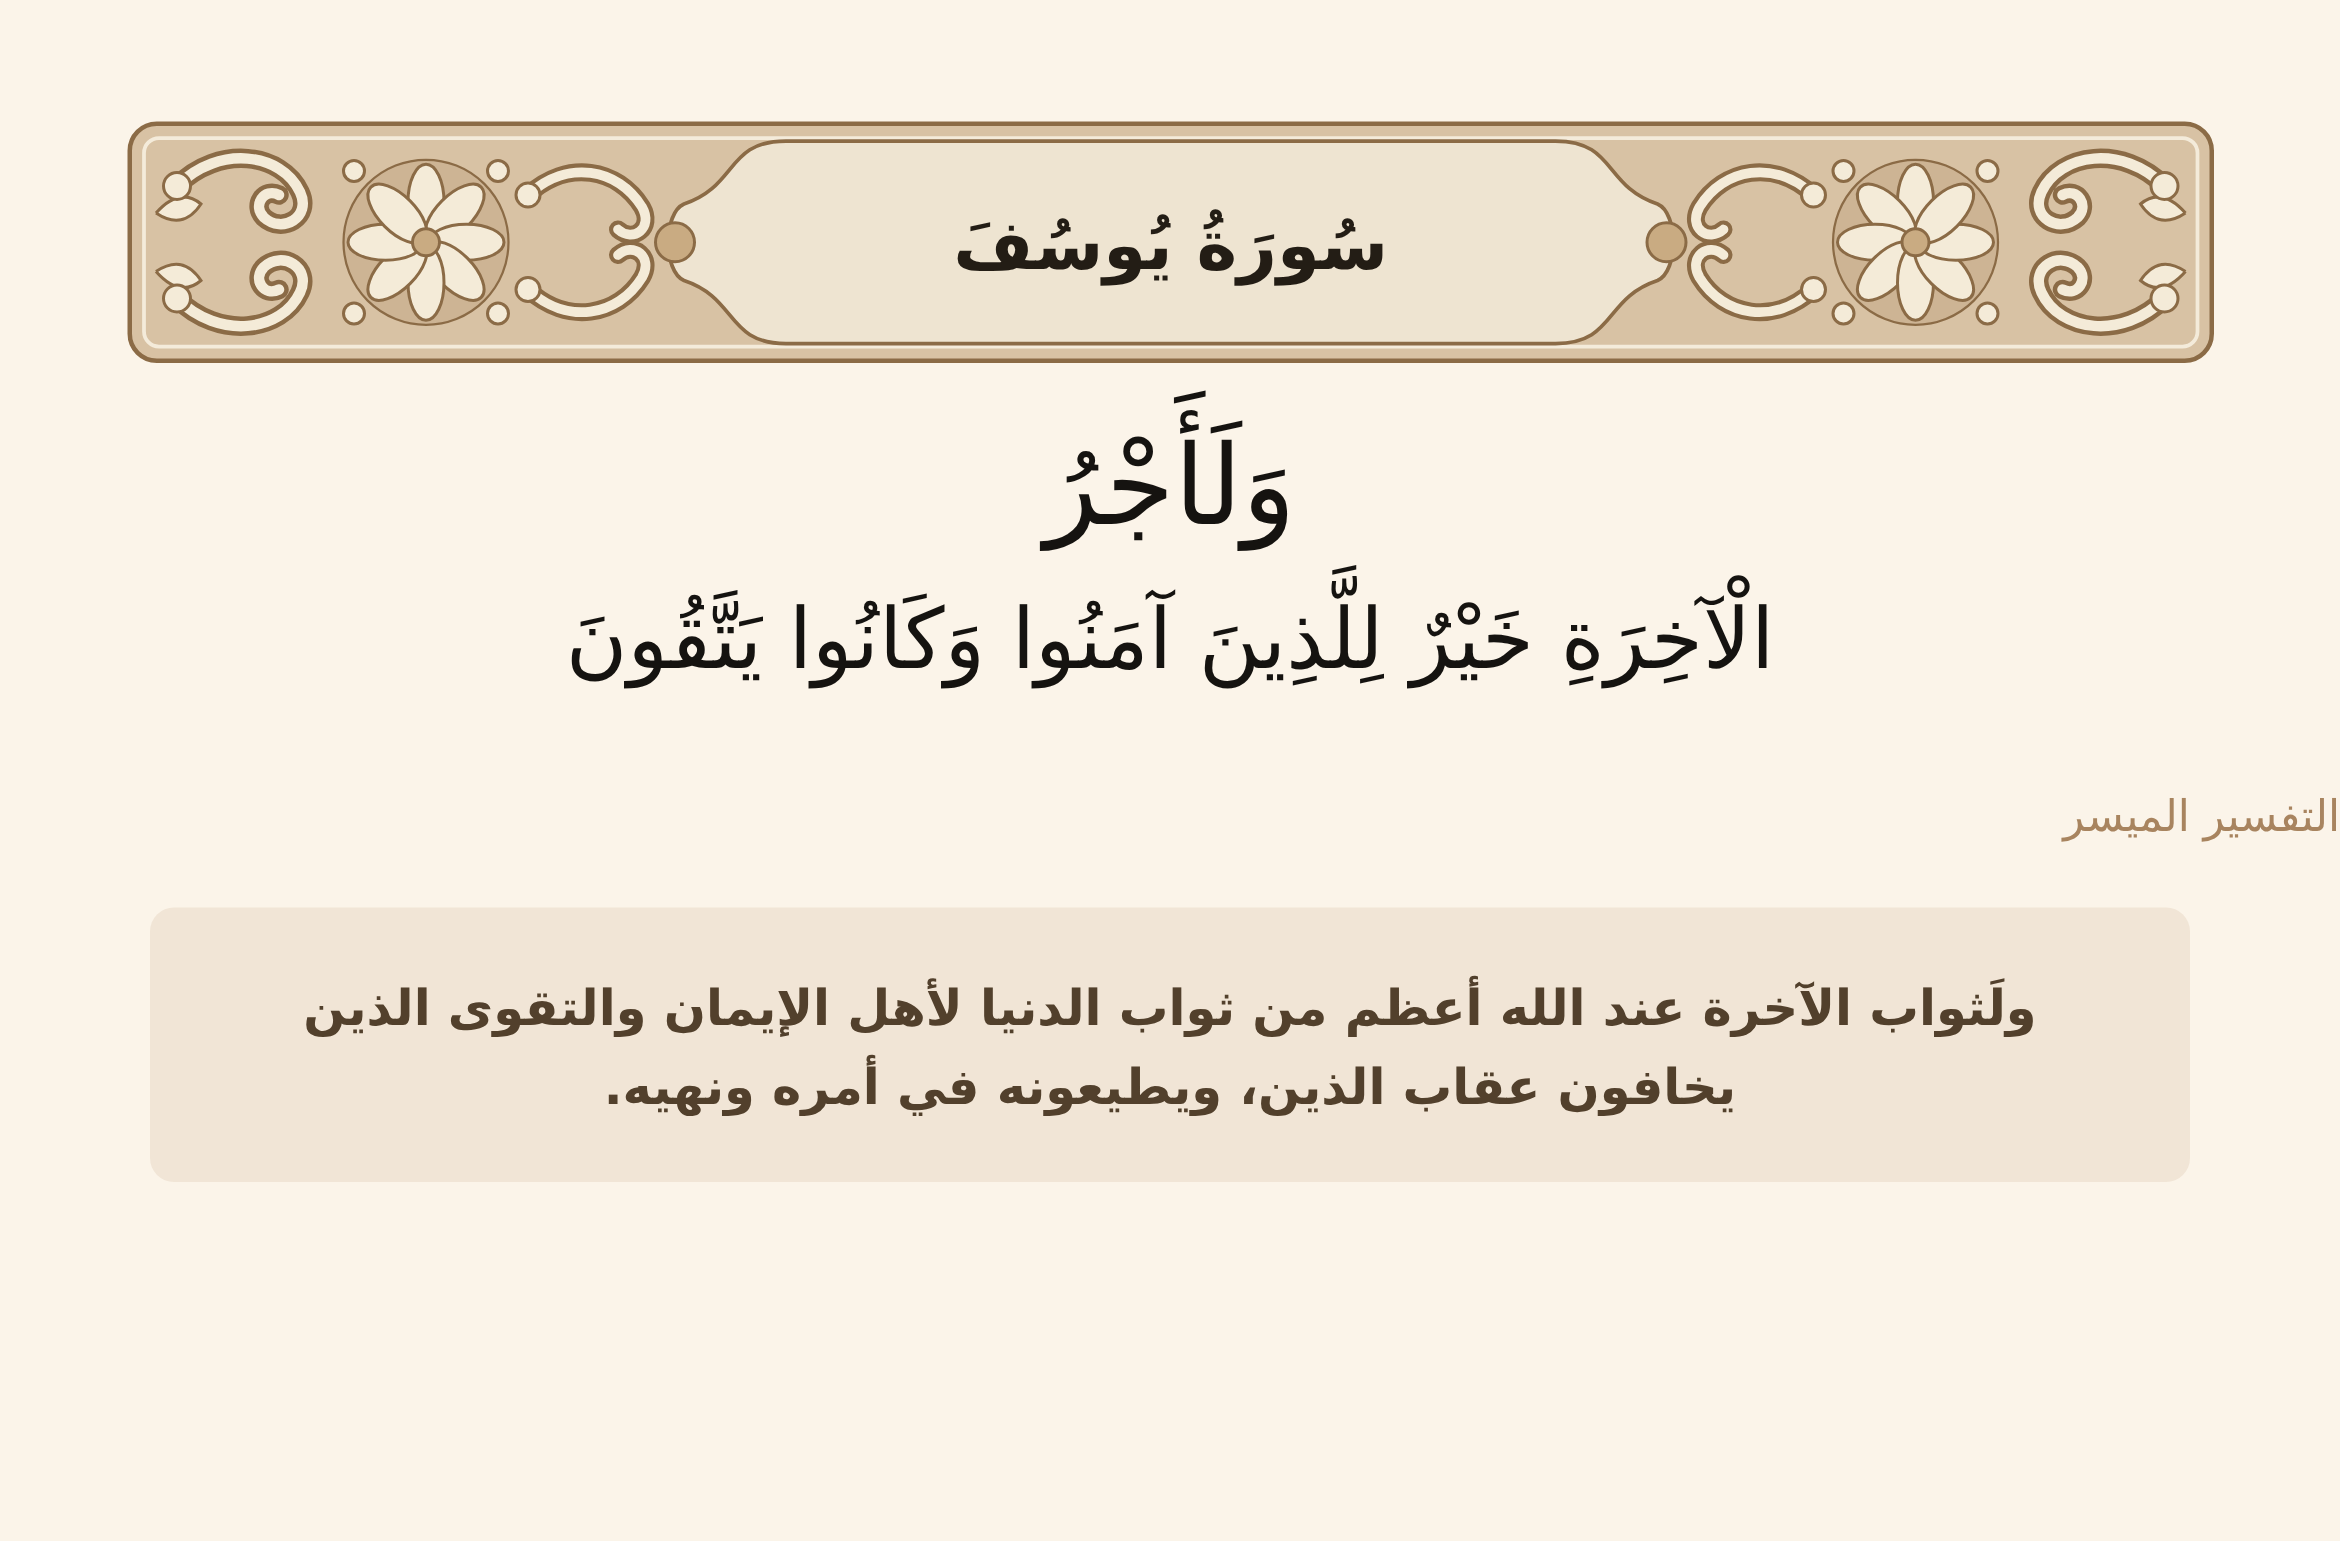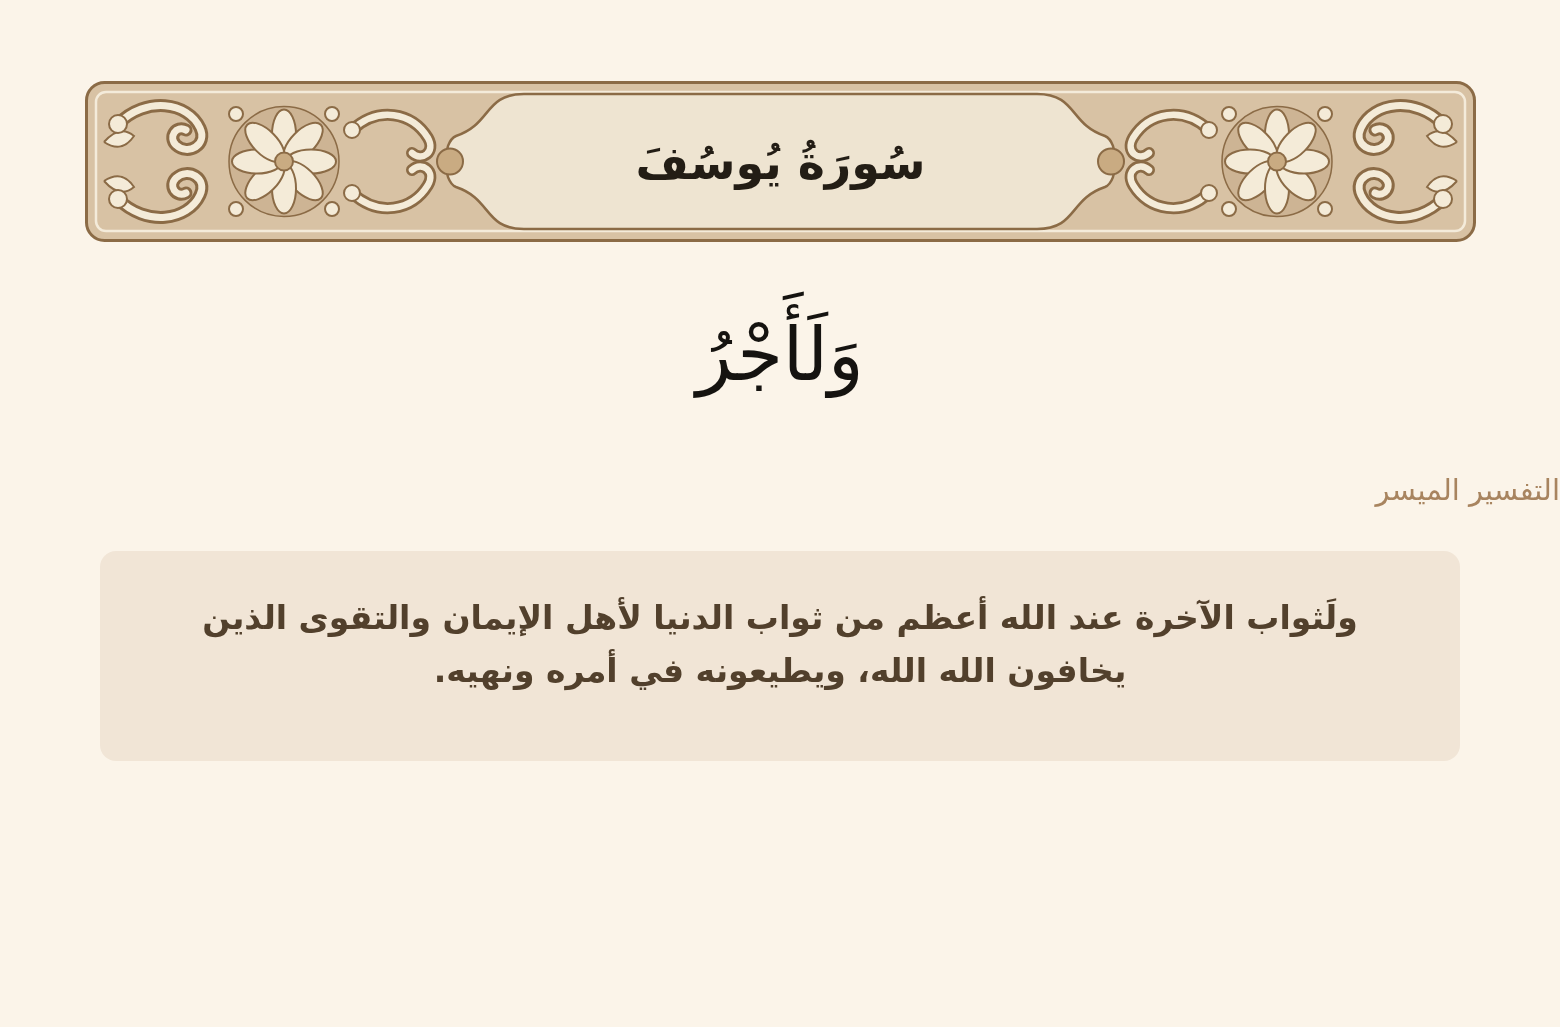--- a/index.html
+++ b/index.html
@@ -24,21 +24,21 @@
   }
   .banner-wrap svg { display: block; }
   svg text {
     font-family: "DejaVu Sans", sans-serif;
   }
   
   .verse {
     direction: rtl;
     text-align: center;
     color: #151310;
-    margin-top: 62px;
+    margin-top: 32px;
   }
   .verse-line1 {
     font-size: 74px;
     line-height: 1.35;
     letter-spacing: 1px;
   }
   .verse-line2 {
     margin-top: 10px;
     display: flex;
     direction: rtl;
@@ -57,21 +57,21 @@
     margin-top: 58px;
     font-size: 29px;
     color: #a8845f;
   }
   .tafsir-box {
     width: 1360px;
     box-sizing: border-box;
     margin: 44px auto 0 auto;
     background: #f1e5d6;
     border-radius: 16px;
-    padding: 40px 56px 63px 56px;
+    padding: 40px 56px 36px 56px;
   }
   .tafsir-line {
     direction: rtl;
     text-align: center;
     font-size: 33px;
     font-weight: bold;
     color: #52402c;
     line-height: 1.62;
   }
 </style>
@@ -142,23 +142,24 @@
 
       <use href="#ornL" transform="translate(1393 0) scale(-1 1)"></use>
 
       <text x="696.5" y="99" text-anchor="middle" font-size="46" font-weight="bold" fill="#231d15">سُورَةُ يُوسُفَ</text>
     </svg>
   </div>
 
   <div class="verse">
     <div class="verse-line1">وَلَأَجْرُ</div>
     <div class="verse-line2">
+      <span>الْآخِرَةِ خَيْرٌ لِلَّذِينَ آمَنُوا وَكَانُوا يَتَّقُونَ</span>
     </div>
   </div>
 
   <div class="tafsir-label">التفسير الميسر</div>
 
   <div class="tafsir-box">
     <div class="tafsir-line">ولَثواب الآخرة عند الله أعظم من ثواب الدنيا لأهل الإيمان والتقوى الذين</div>
-    <div class="tafsir-line">يخافون الله الله، ويطيعونه في أمره ونهيه.</div>
+    <div class="tafsir-line">يخافون عقاب الذين، ويطيعونه في أمره ونهيه.</div>
   </div>
 
 </div>
 
 </body></html>

